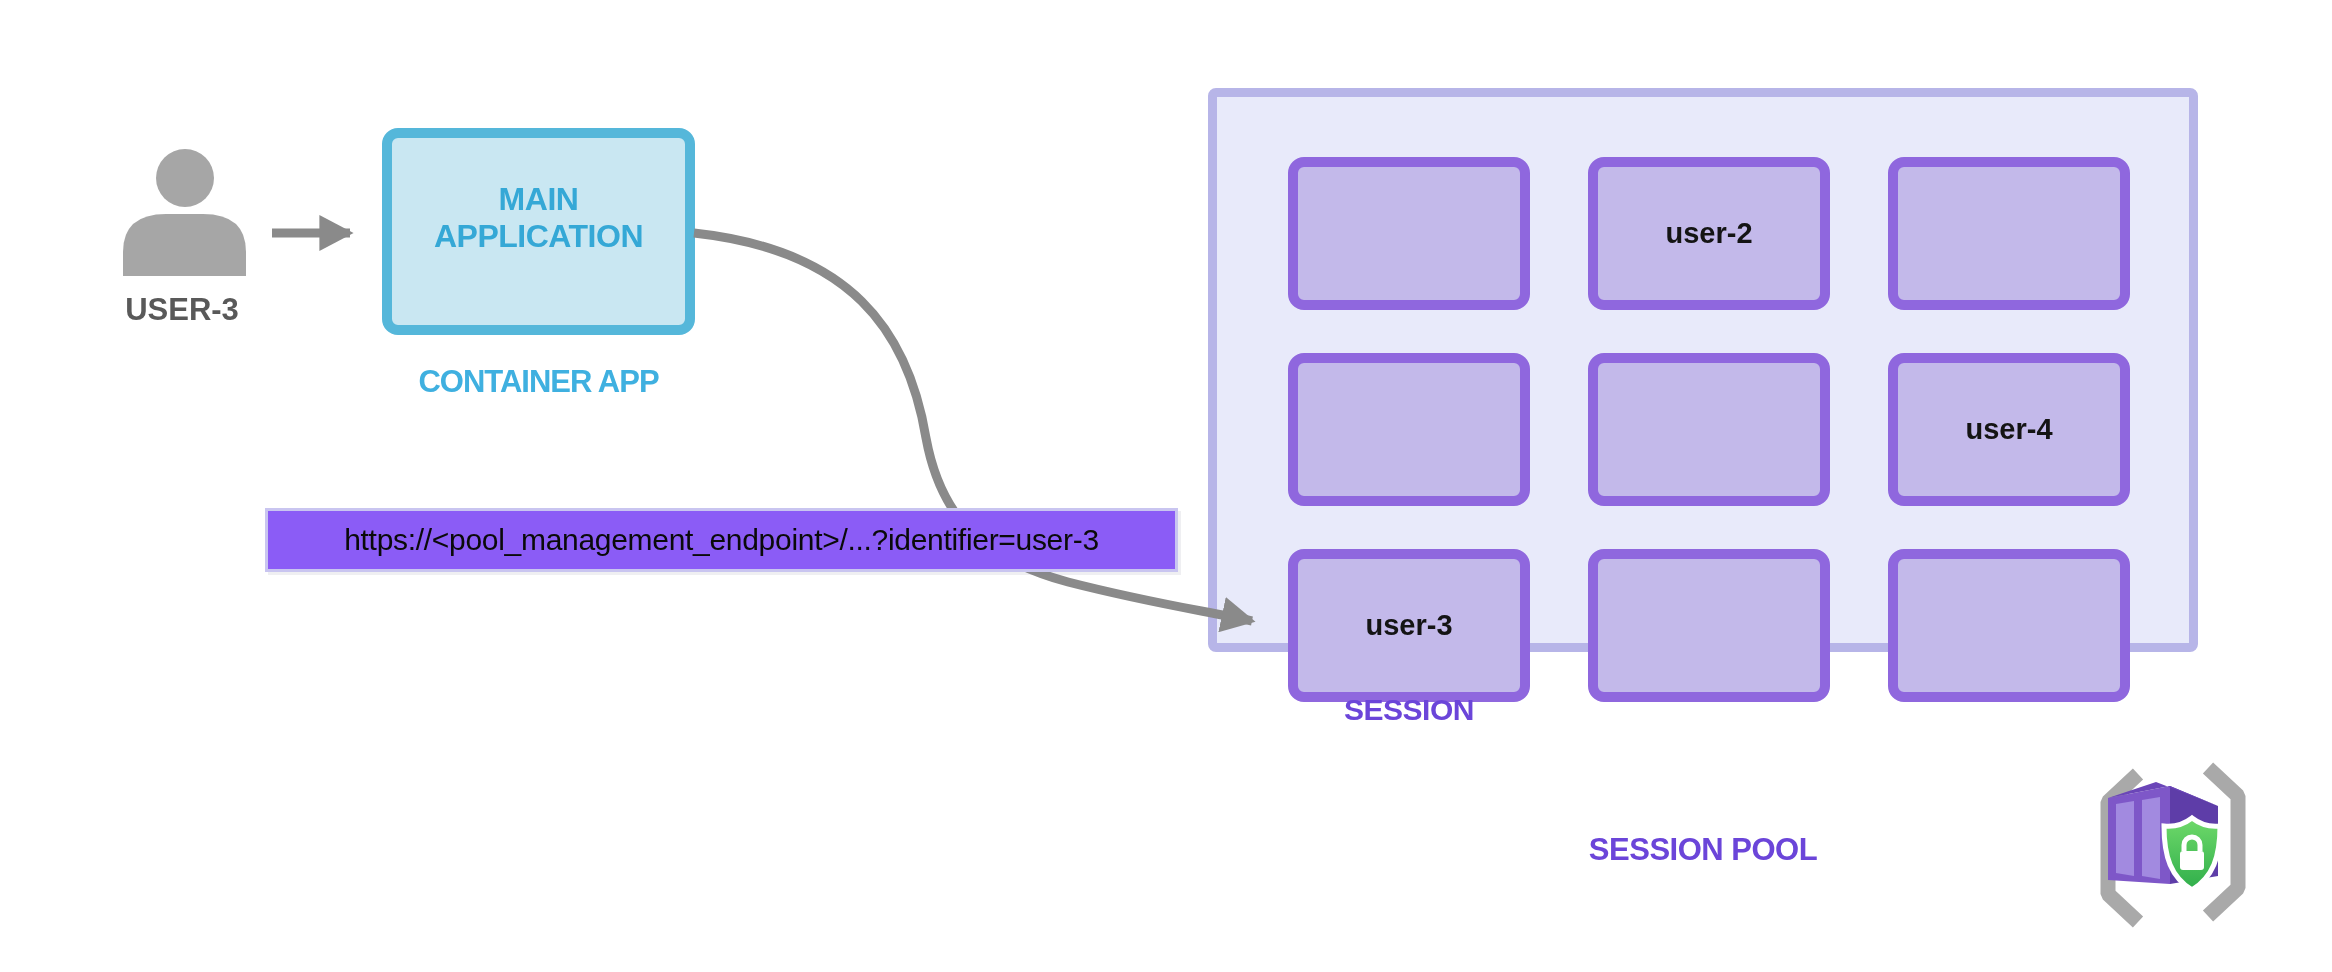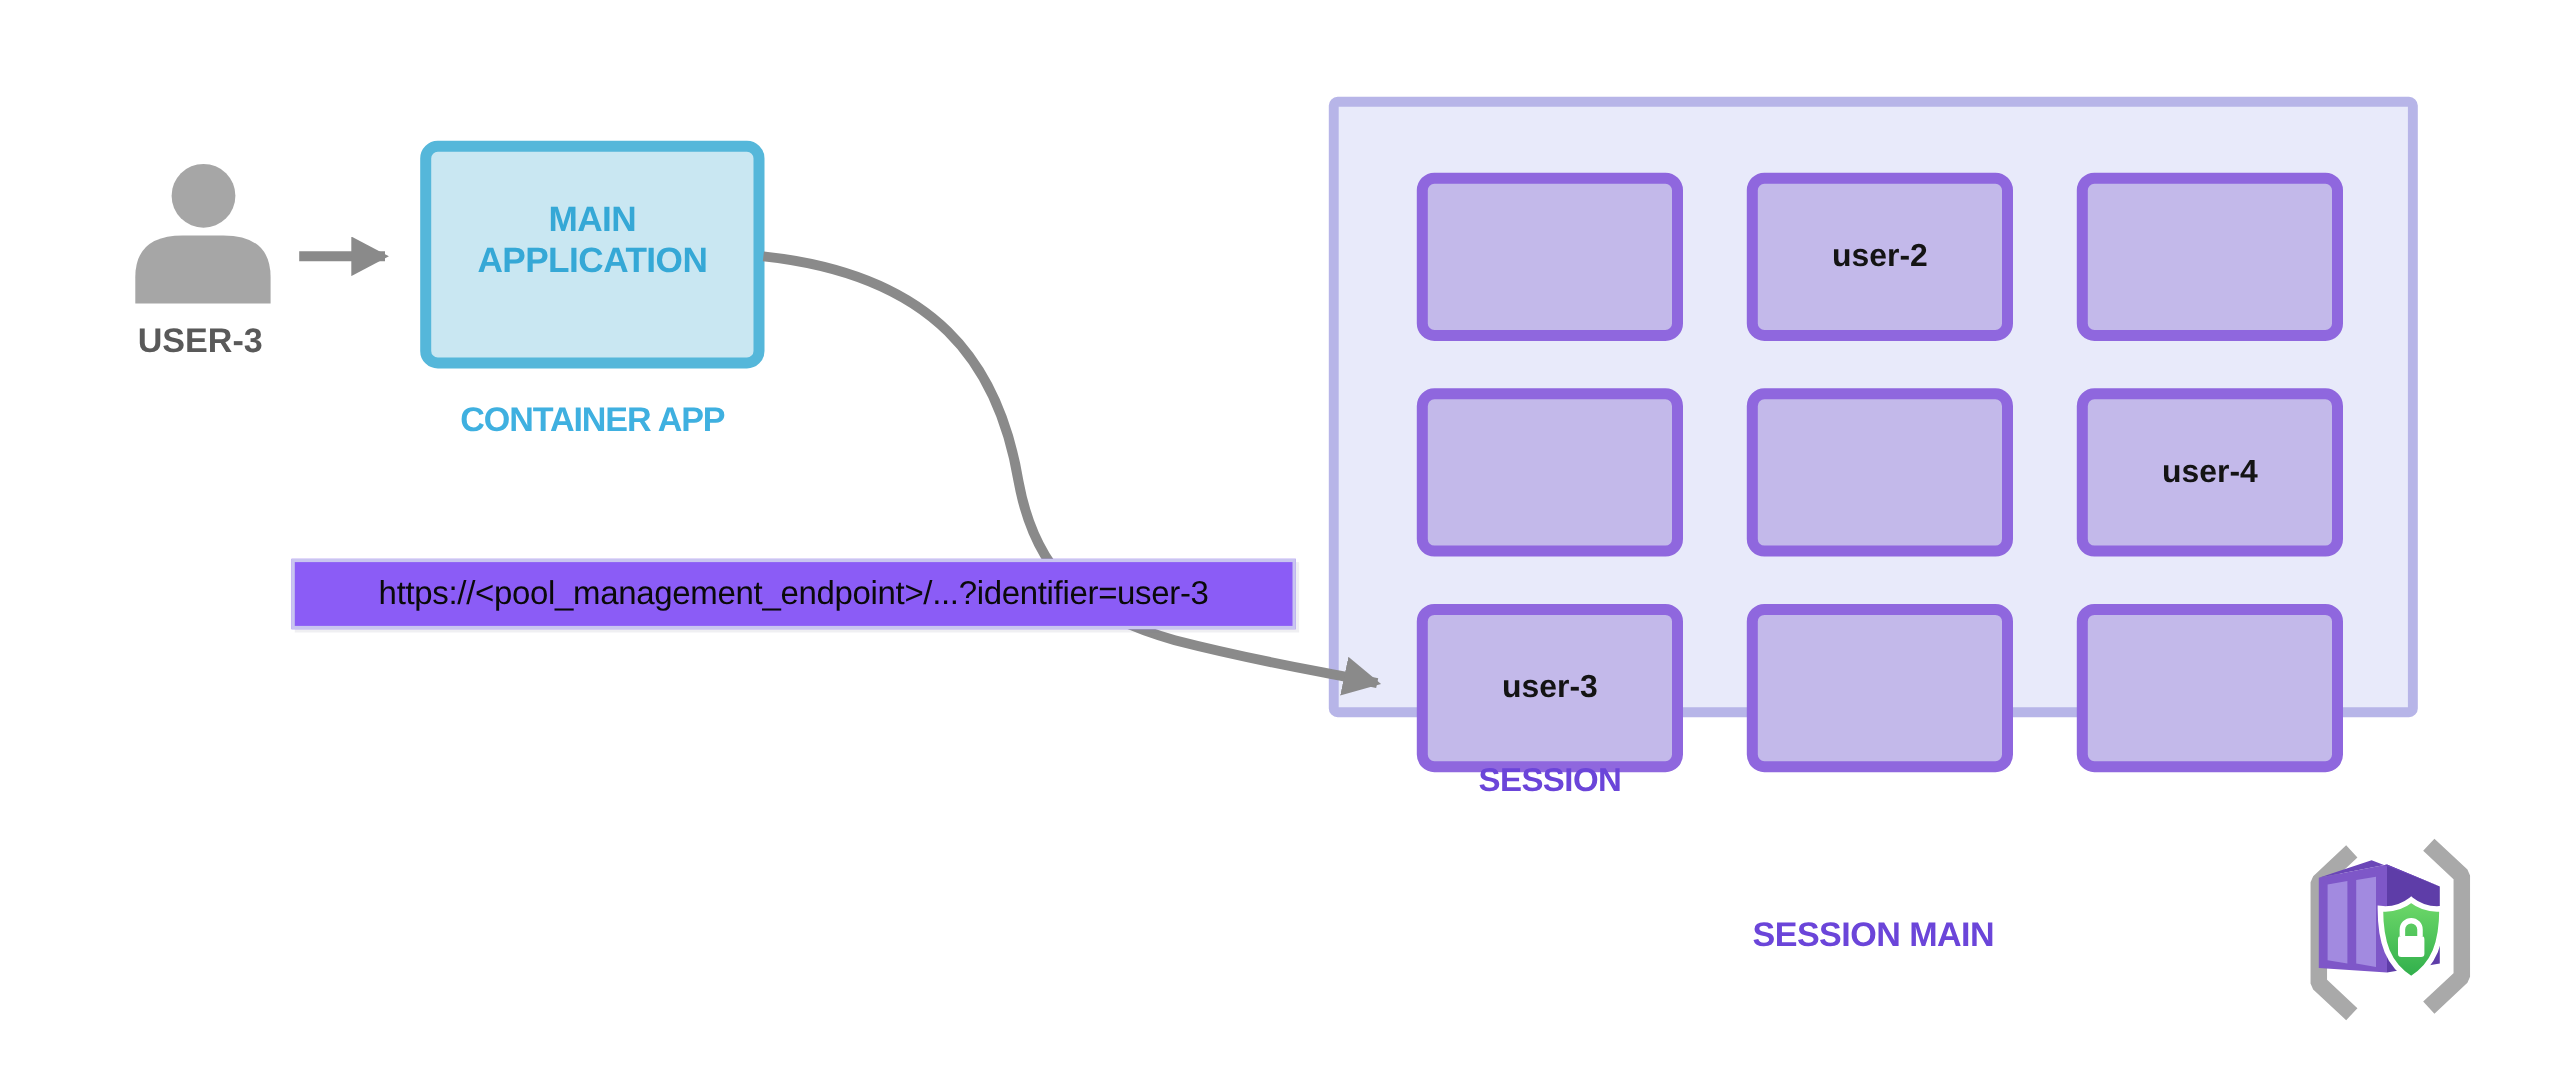--- a/index.html
+++ b/index.html
@@ -116,21 +116,21 @@
       <div class="session-box"></div>
       <div class="session-box"></div>
       <div class="session-box">user-4</div>
       <div class="session-box">user-3</div>
       <div class="session-box"></div>
       <div class="session-box"></div>
     </div>
     <div id="session-caption">SESSION</div>
   </div>
 
-  <div id="pool-caption" class="abs">SESSION MAIN</div>
+  <div id="pool-caption" class="abs">SESSION POOL</div>
 
   <svg id="arrows" class="abs" viewBox="0 0 2332 972">
     <defs>
       <marker id="ah" markerUnits="strokeWidth" markerWidth="3.8" markerHeight="4" refX="3.4" refY="2" orient="auto">
         <path d="M0 0 L3.8 2 L0 4 Z" fill="#8a8a8a"></path>
       </marker>
       <linearGradient id="gradGreen" x1="0" y1="0" x2="0" y2="1">
         <stop offset="0" stop-color="#6fd96a"></stop>
         <stop offset="1" stop-color="#2fae4b"></stop>
       </linearGradient>

